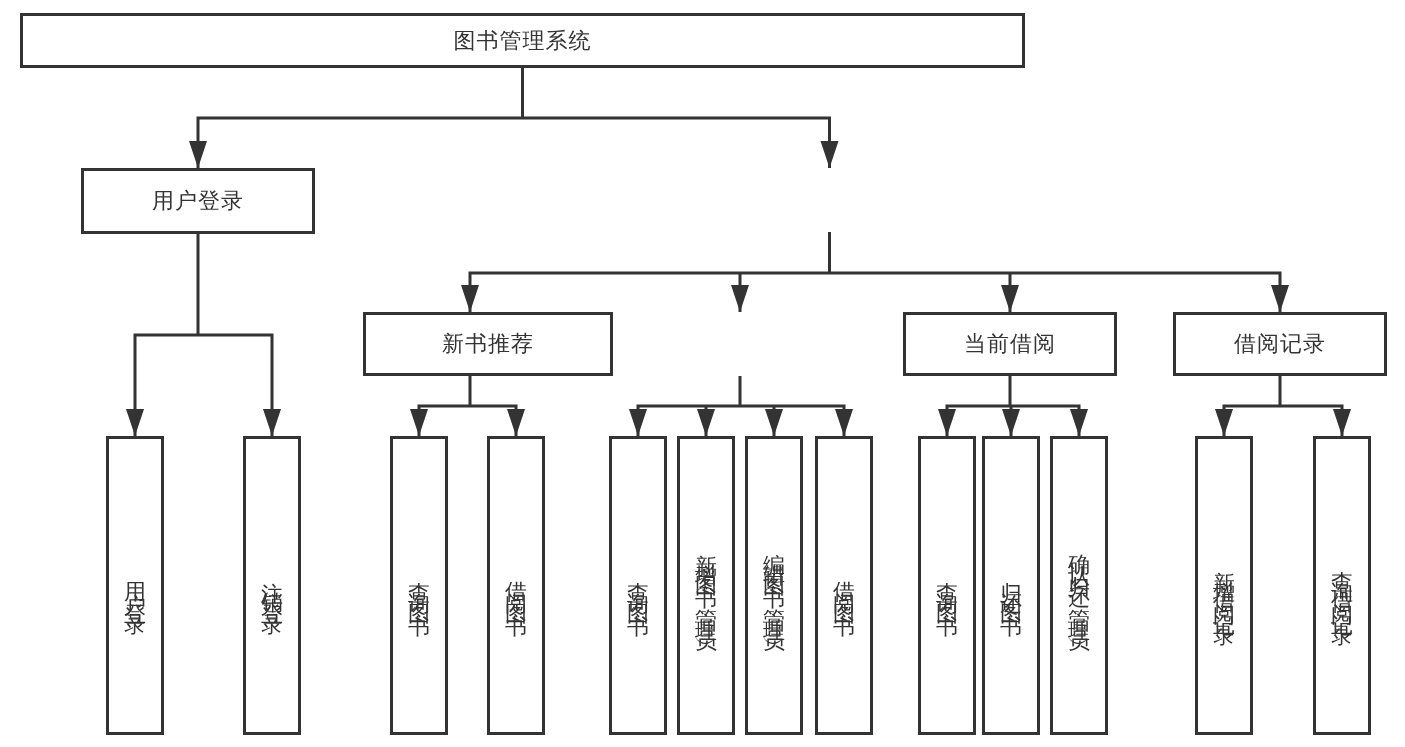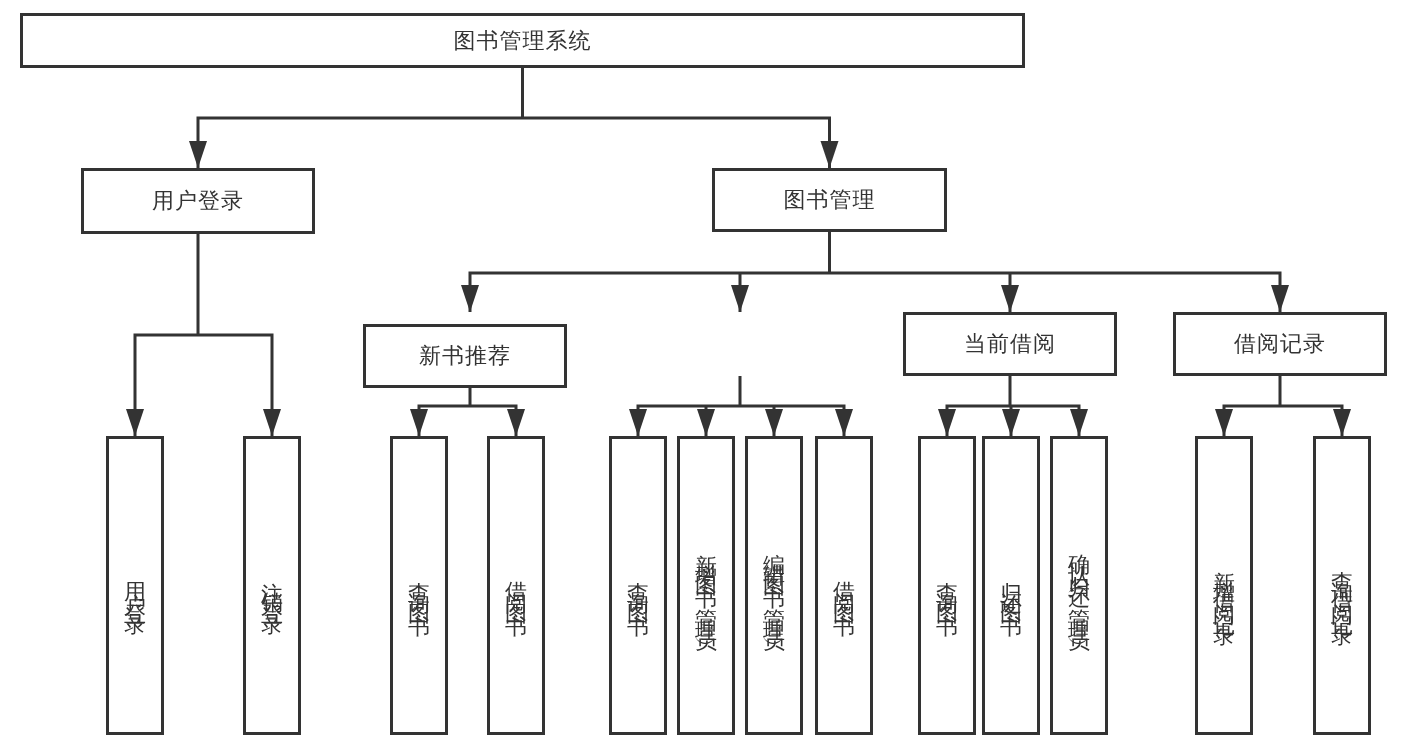--- a/index.html
+++ b/index.html
@@ -107,23 +107,22 @@
     <polygon points="938,409 956,409 947,436"></polygon>
     <polygon points="1002,409 1020,409 1011,436"></polygon>
     <polygon points="1070,409 1088,409 1079,436"></polygon>
     <polygon points="1215,409 1233,409 1224,436"></polygon>
     <polygon points="1333,409 1351,409 1342,436"></polygon>
   </svg>
 
   <div class="box h" style="left:20px;top:13px;width:1005px;height:55px">图书管理系统</div>
 
   <div class="box h" style="left:81px;top:168px;width:234px;height:66px">用户登录</div>
-  <div class="box h" style="left:712px;top:168px;width:235px;height:64px">图书管理</div>
 
-  <div class="box h" style="left:363px;top:324px;width:204px;height:64px">新书推荐</div>
+  <div class="box h" style="left:363px;top:312px;width:250px;height:64px">新书推荐</div>
   <div class="box h" style="left:903px;top:312px;width:214px;height:64px">当前借阅</div>
   <div class="box h" style="left:1173px;top:312px;width:214px;height:64px">借阅记录</div>
 
   <div class="box v" style="left:106px">用户登录</div>
   <div class="box v" style="left:243px">注销登录</div>
 
   <div class="box v" style="left:390px">查询图书</div>
   <div class="box v" style="left:487px">借阅图书</div>
 
   <div class="box v" style="left:609px">查询图书</div>

